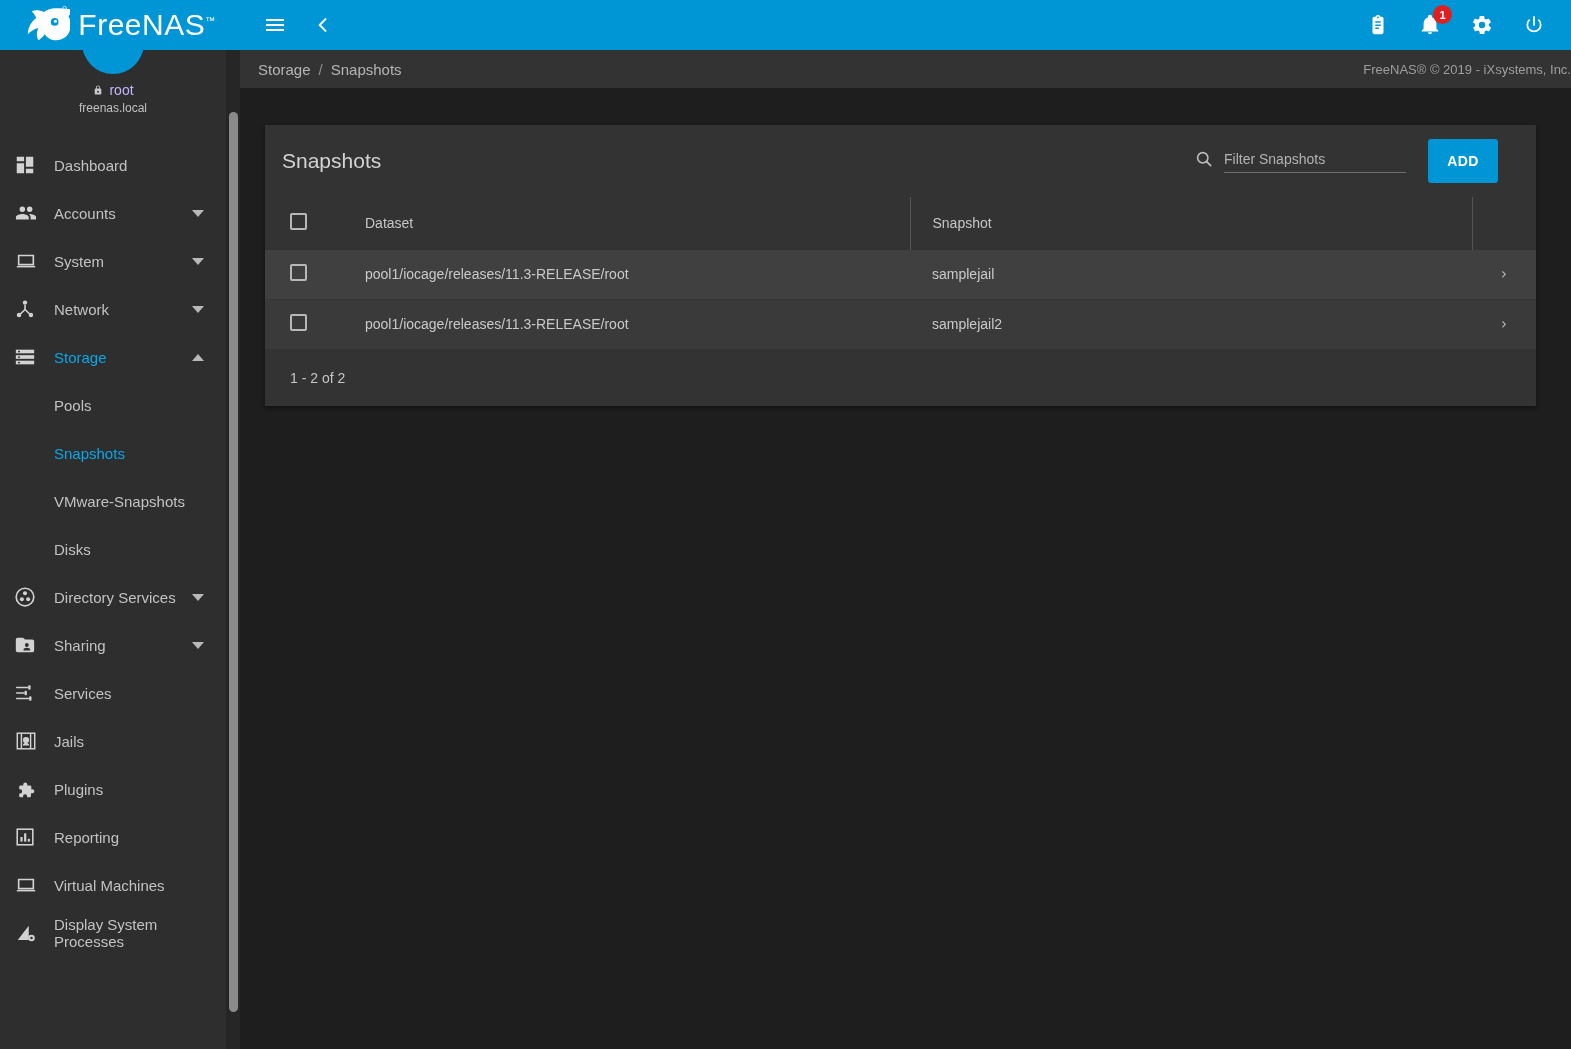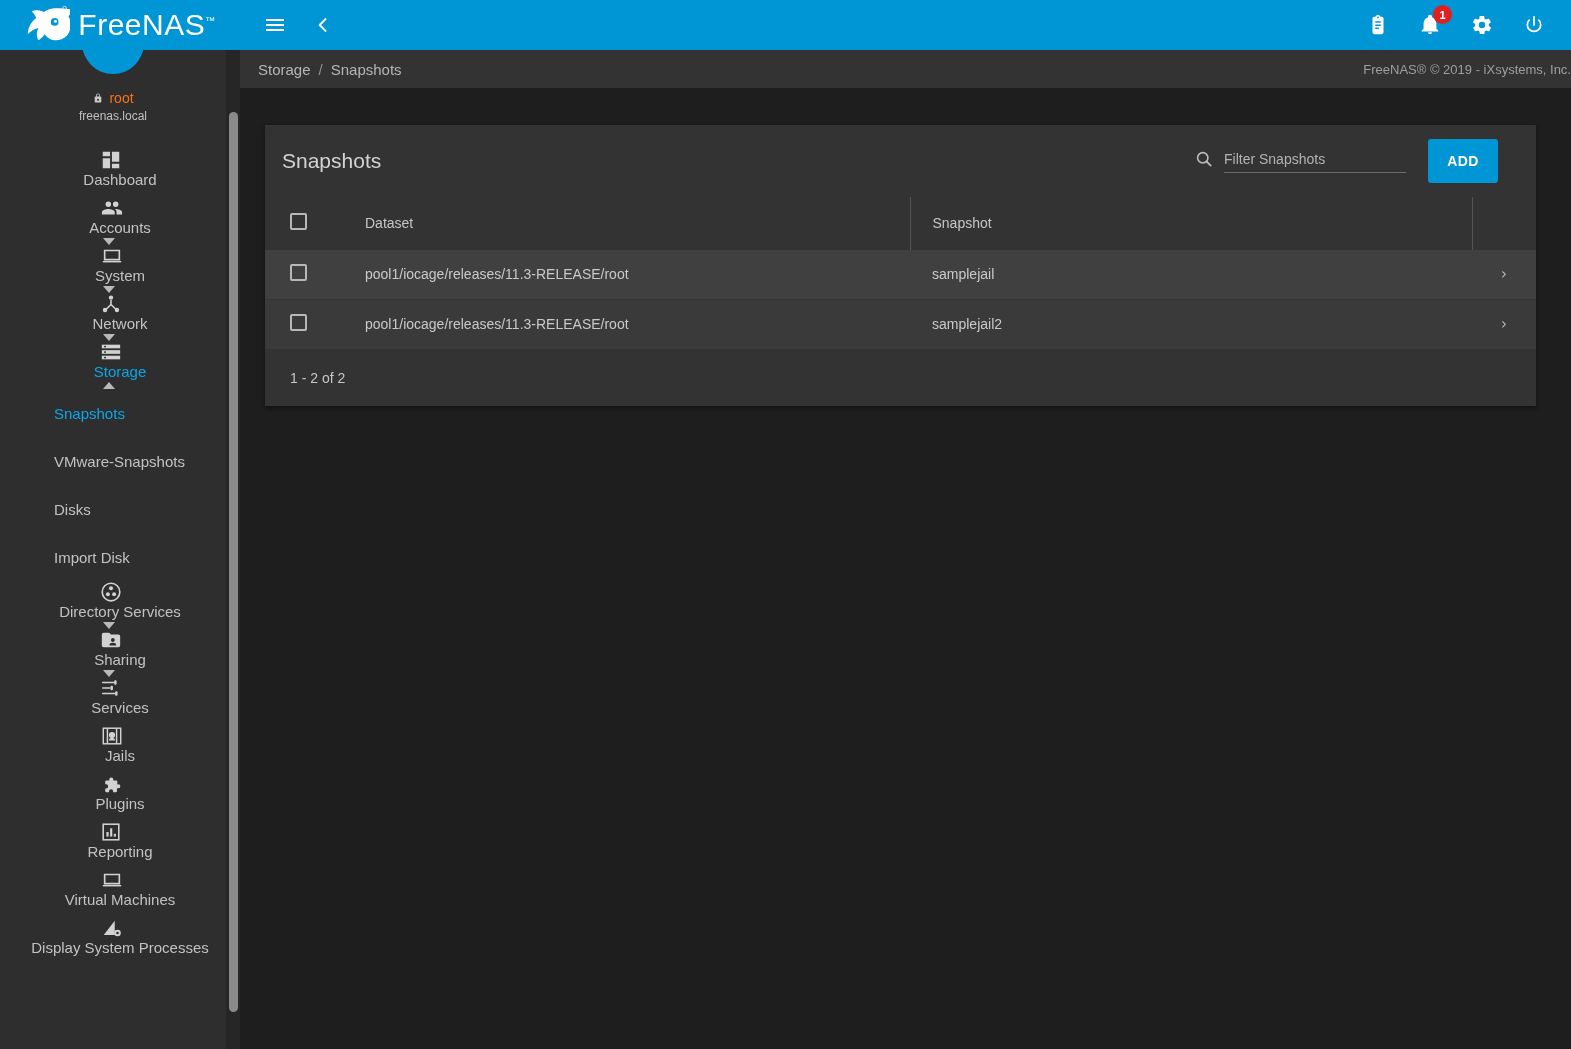--- a/index.html
+++ b/index.html
@@ -51,27 +51,27 @@
     background:#8a8a8a; border-radius:5px;
   }
   #user-block {
     padding-top:0px; text-align:center; color:#c6c6c6;
     width:226px;
   }
   #avatar {
     width:62px; height:62px; border-radius:50%; background:#0095d5;
     margin:-38px auto 0 auto; display:flex;align-items:center;justify-content:center;
   }
-  #user-name { font-size:14px; margin-top:16px; display:flex; align-items:center; justify-content:center; gap:5px; color:#f97316;}
+  #user-name { font-size:14px; margin-top:8px; display:flex; align-items:center; justify-content:center; gap:5px; color:#c4b5fd;}
   #user-host { font-size:12px; margin-top:3px; color:#c0c0c0; }
 
   .nav { margin-top: 26px; width:226px; }
   .nav-item {
     display:flex; align-items:center; height:48px; padding-left:14px;
-    color:#c2c2c2; font-size:15px; cursor:pointer; position:relative;flex-direction:column;
+    color:#c2c2c2; font-size:15px; cursor:pointer; position:relative;
   }
   .nav-item .ico { width:40px; display:flex; align-items:center; justify-content:flex-start; flex-shrink:0; }
   .nav-item .label { flex:1; }
   .nav-item.active > .label, .nav-item.active > .ico svg { color:#0aa7e8; }
   .nav-item.active .label { color:#0aa7e8; }
   .caret { margin-right:22px; width:0;height:0;border-left:6px solid transparent;border-right:6px solid transparent;border-top:7px solid #b9b9b9; }
   .caret.up { border-top:none; border-bottom:7px solid #b9b9b9; }
   .sub-item {
     display:flex; align-items:center; height:48px; padding-left:54px;
     color:#c2c2c2; font-size:15px; cursor:pointer;
@@ -264,31 +264,31 @@
             <rect x="2" y="16" width="20" height="4" fill="#d2d2d2"></rect>
             <rect x="4.5" y="5.3" width="2" height="1.6" fill="#2e2e2e"></rect>
             <rect x="4.5" y="11.3" width="2" height="1.6" fill="#2e2e2e"></rect>
             <rect x="4.5" y="17.3" width="2" height="1.6" fill="#2e2e2e"></rect>
           </svg>
       </span>
       <span class="label">Storage</span>
       <span class="caret up"></span>
     </div>
 
+    <div class="sub-item">
+      <span>Pools</span>
+    </div>
     <div class="sub-item active">
       <span>Snapshots</span>
     </div>
     <div class="sub-item">
       <span>VMware-Snapshots</span>
     </div>
     <div class="sub-item">
       <span>Disks</span>
-    </div>
-    <div class="sub-item">
-      <span>Import Disk</span>
     </div>
 
     <div class="nav-item">
       <span class="ico">
         <svg width="22" height="22" viewBox="0 0 24 24">
             <circle cx="12" cy="12" r="9.6" fill="none" stroke="#d2d2d2" stroke-width="1.8"></circle>
             <circle cx="12" cy="8" r="2.2" fill="#d2d2d2"></circle>
             <circle cx="8.6" cy="14.4" r="2.2" fill="#d2d2d2"></circle>
             <circle cx="15.4" cy="14.4" r="2.2" fill="#d2d2d2"></circle>
           </svg>

